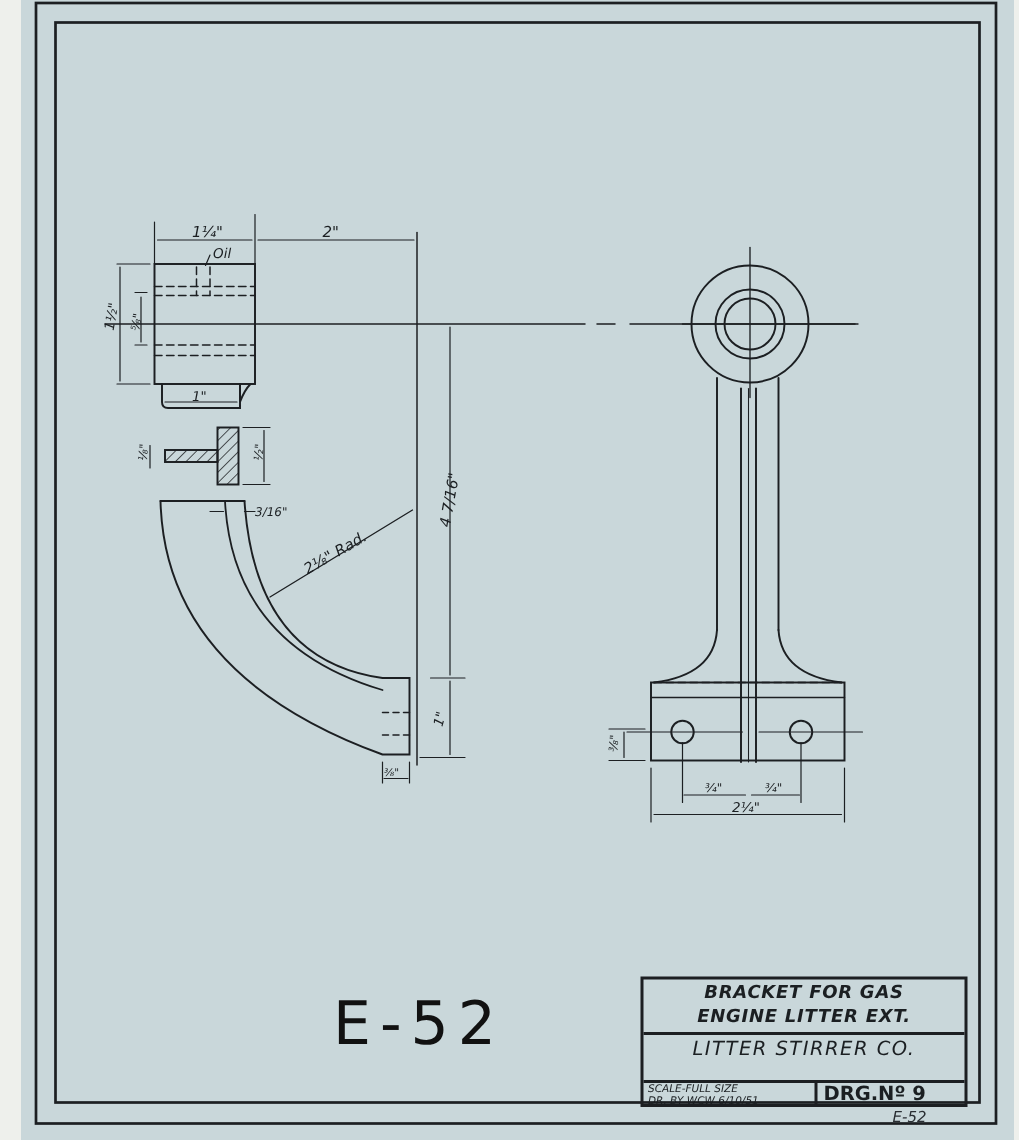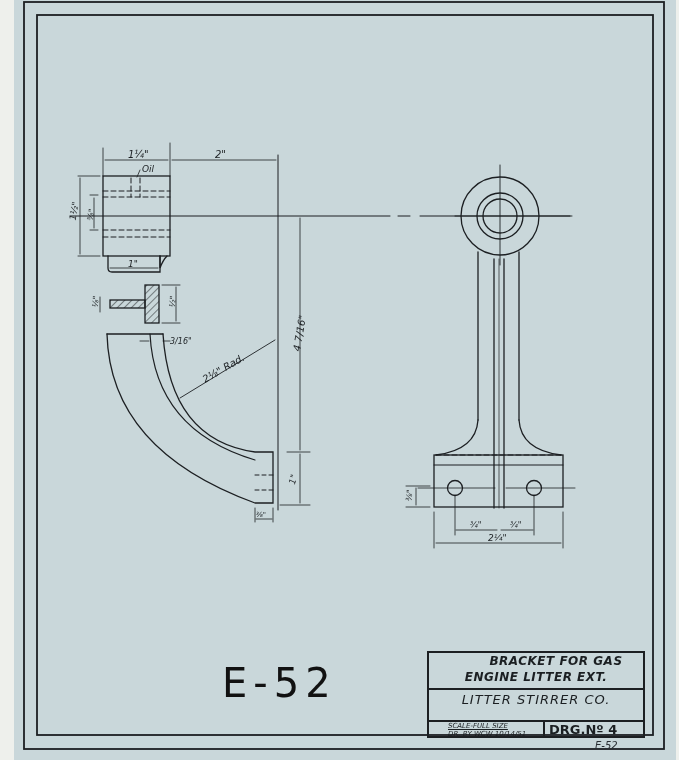--- a/index.html
+++ b/index.html
@@ -7,25 +7,25 @@
   .sheet{position:absolute;left:0;top:0;width:679px;height:760px;}
   .paper{position:absolute;left:14px;top:0;width:662px;height:760px;background:#c9d7da;}
   svg{position:absolute;left:0;top:0;}
   .hand{font-family:"DejaVu Sans",sans-serif;fill:#1b1f22;font-style:italic;}
   .tb{position:absolute;left:427px;top:651px;width:218px;height:87px;border:2px solid #1c1f22;box-sizing:border-box;}
   .tb .row{position:absolute;left:0;width:100%;border-bottom:2px solid #1c1f22;box-sizing:border-box;}
   .tb .r1{top:0;height:37px;}
   .tb .r2{top:37px;height:32px;padding-left:31px;}
   .tb .r3{top:69px;height:18px;border-bottom:none;}
   .tb .t{position:absolute;left:0;width:100%;text-align:center;color:#1b1f22;font-style:italic;white-space:nowrap;letter-spacing:0.5px;}
-  .tb .title1{top:1px;font-size:12px;font-weight:bold;margin-left:20px;}
+  .tb .title1{top:1px;font-size:12px;font-weight:bold;}
   .tb .title2{top:17px;font-size:12px;font-weight:bold;}
   .tb .co{top:2px;font-size:13px;letter-spacing:1px;}
   .tb .loc{top:18px;font-size:9px;}
-  .tb .scale{position:absolute;left:19px;top:0;font-size:7px;line-height:8px;color:#1b1f22;font-style:italic;text-decoration:underline;}
+  .tb .scale{position:absolute;left:3px;top:0;font-size:7px;line-height:8px;color:#1b1f22;font-style:italic;}
   .tb .div{position:absolute;left:114px;top:69px;width:2px;height:16px;background:#1c1f22;}
   .tb .drg{position:absolute;left:120px;top:0;font-size:13px;font-weight:bold;color:#1b1f22;}
   .stamp{position:absolute;left:595px;top:740px;font-size:10px;font-style:italic;color:#2a2e33;}
   .big{position:absolute;left:222px;top:660px;font-size:40px;color:#111;font-family:"DejaVu Sans",sans-serif;letter-spacing:6px;}
 </style>
 </head>
 <body>
 
 <div class="sheet">
   <div class="paper"></div>
@@ -178,21 +178,21 @@
     <div class="row r1">
       <div class="t title1">BRACKET FOR GAS</div>
       <div class="t title2">ENGINE LITTER EXT.</div>
     </div>
     <div class="row r2">
       <div class="t co">LITTER STIRRER CO.</div>
     </div>
     <div class="row r3">
       <div class="scale">
         <div>SCALE-FULL SIZE</div>
-        <div>DR. BY WCW 10/14/51</div>
+        <div>DR. BY WCW 6/10/51</div>
       </div>
-      <div class="drg">DRG.Nº 4</div>
+      <div class="drg">DRG.Nº 9</div>
     </div>
     <div class="div"></div>
   </div>
 
   <div class="stamp">E-52</div>
 </div>
 
 </body></html>

